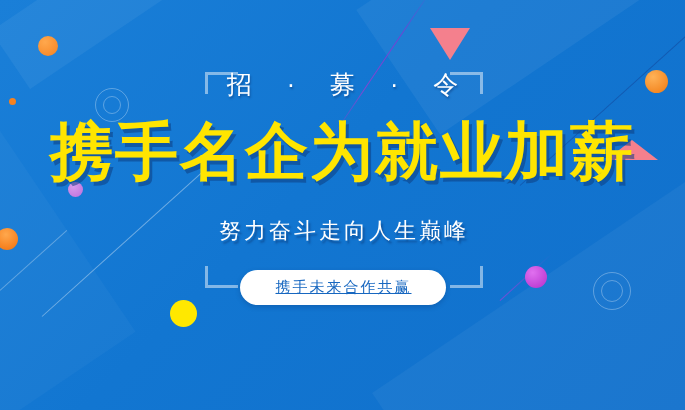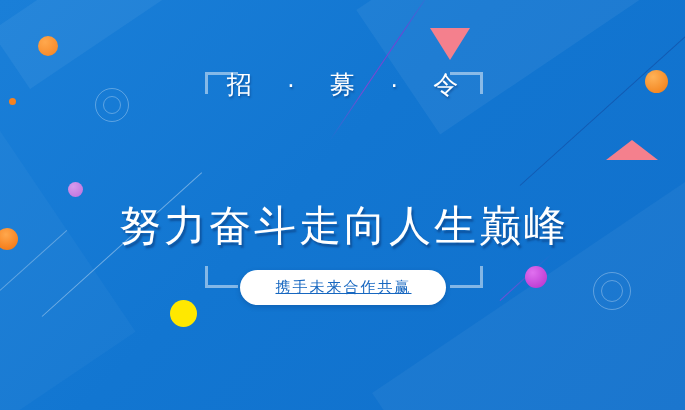--- a/index.html
+++ b/index.html
@@ -149,25 +149,25 @@
     text-align: center;
     color: #ffe500;
     font-size: 63px;
     font-weight: bold;
     letter-spacing: 2px;
     line-height: 1.05;
     text-shadow: 3px 4px 0 rgba(12,62,130,0.55);
   }
   .subtitle {
     position: absolute;
-    top: 198px;
+    top: 216px;
     left: 0; right: 0;
     text-align: center;
     color: #ffffff;
-    font-size: 42px;
+    font-size: 22px;
     font-weight: 400;
     letter-spacing: 3px;
     text-indent: 3px;
     text-shadow: 2px 3px 2px rgba(10,50,110,0.5);
   }
   .pill {
     position: absolute;
     top: 270px;
     left: 50%;
     transform: translateX(-50%);
@@ -220,19 +220,20 @@
   <div class="tri tri-up" style="left:606px; top:140px;"></div>
 
   <div class="bracket bk-tl" style="left:205px; top:72px;"></div>
   <div class="bracket bk-tr" style="left:450px; top:72px;"></div>
   <div class="bracket bk-bl" style="left:205px; top:266px;"></div>
   <div class="bracket bk-br" style="left:450px; top:266px;"></div>
 
   <div class="content">
     <div class="eyebrow">招 · 募 · 令</div>
 
+    <div class="title">携手名企为就业加薪</div>
 
     <div class="subtitle">努力奋斗走向人生巅峰</div>
 
     <div class="pill">携手未来合作共赢</div>
   </div>
 
 </div>
 
 </body></html>

